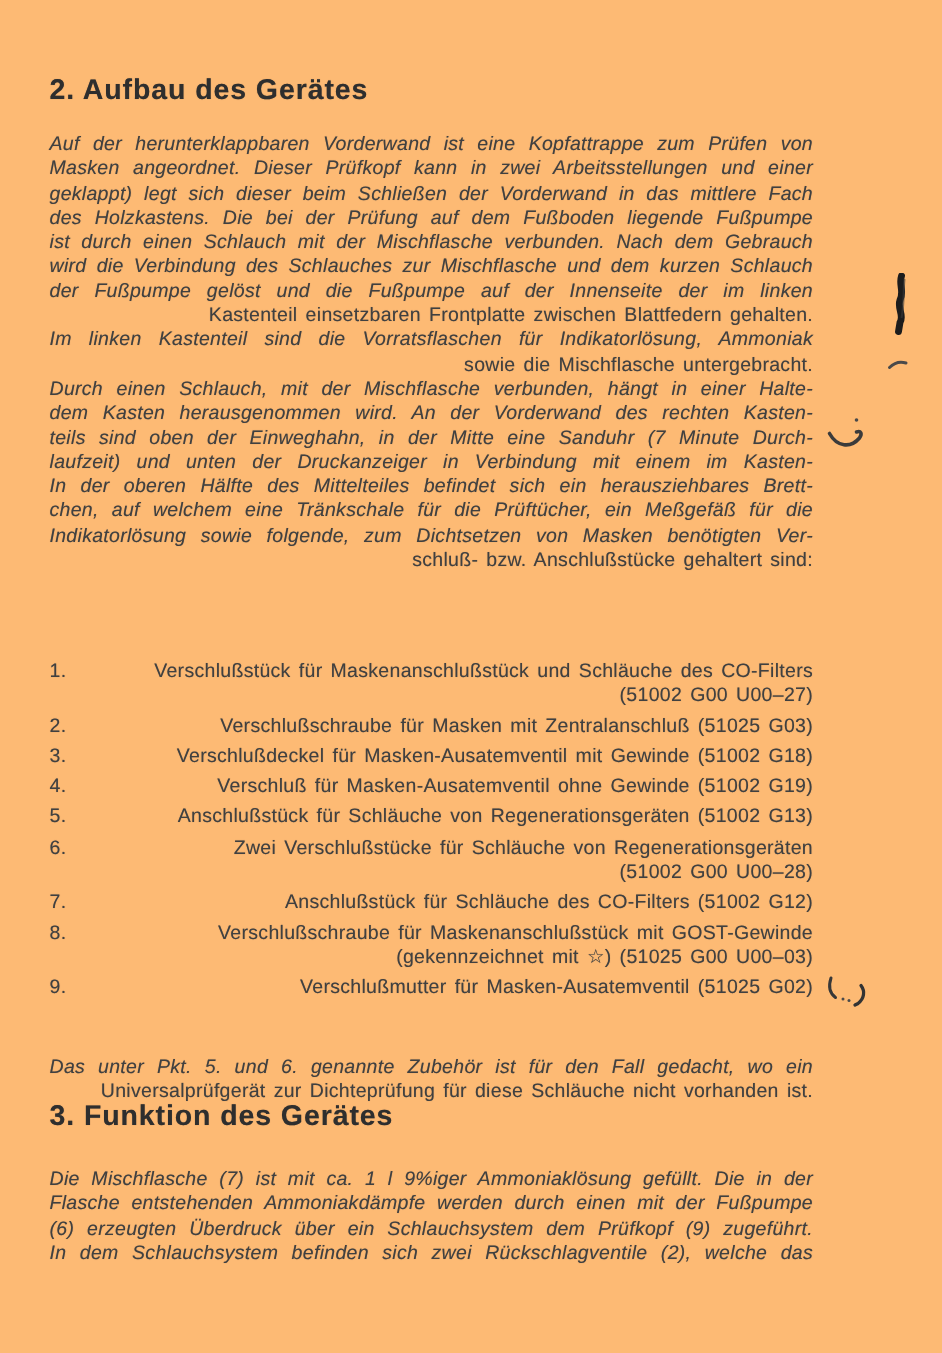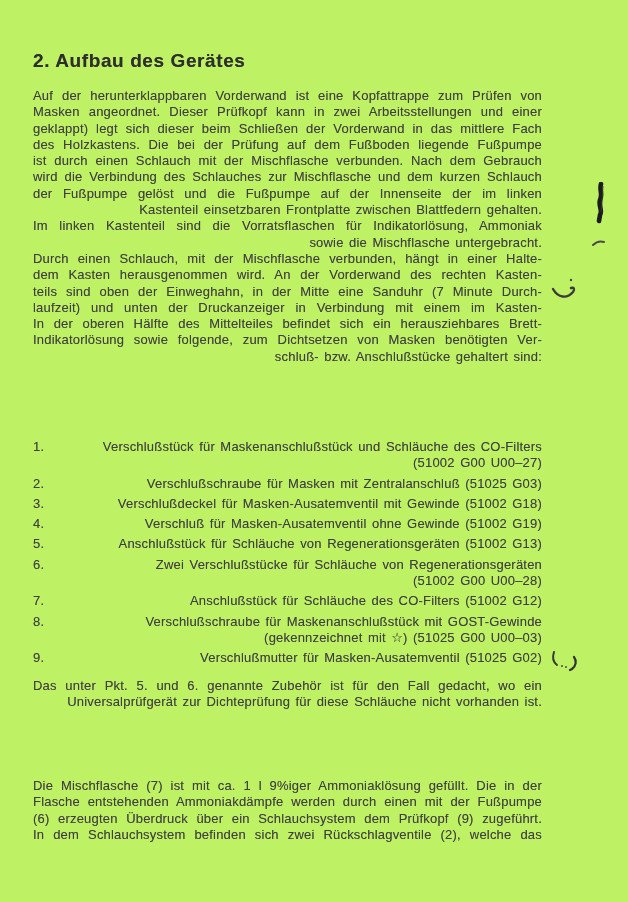--- a/index.html
+++ b/index.html
@@ -1,38 +1,38 @@
 <!DOCTYPE html>
 <html><head>
 <meta charset="utf-8">
 <style>
   html,body{margin:0;padding:0;}
   body{
     width:628px;height:902px;overflow:hidden;
     background:#fcfbf8;
     font-family:"Liberation Sans", sans-serif;
   }
-  .page{position:relative;width:628px;height:902px;background:#bef264;}
+  .page{position:relative;width:628px;height:902px;background:#fdba74;}
   .heading{
     position:absolute;left:33px;margin:0;
     font-size:19px;font-weight:700;letter-spacing:0.6px;
     color:#2e2e2e;text-shadow:0 0 0.5px rgba(46,46,46,0.55);
   }
   .h2a{top:50px;}
   .h3a{top:734px;}
   .textblock{
     position:absolute;left:33px;width:509px;
     font-size:13px;line-height:16.3px;letter-spacing:0.2px;word-spacing:1.6px;
     color:#404040;text-shadow:0 0 0.6px rgba(64,64,64,0.45);
   }
   .para{margin:0;}
   .line{white-space:nowrap;text-align:right;}
-  .jl{ text-align:justify; text-align-last:justify; white-space:normal; }
+  .jl{ text-align:justify; text-align-last:justify; white-space:normal;font-style:italic; }
   .body2{top:88px;}
-  .pkt{top:678px;}
+  .pkt{top:703px;}
   .body3{top:778px;}
   .list{position:absolute;left:33px;width:509px;top:439px;
     font-size:13px;line-height:16.3px;letter-spacing:0.2px;word-spacing:1.6px;
     color:#404040;text-shadow:0 0 0.6px rgba(64,64,64,0.45);}
   .li{position:relative;padding-left:19px;margin:0 0 4px 0;}
   .li:last-child{margin-bottom:0;}
   .num{position:absolute;left:0;top:0;}
   .mark{position:absolute;pointer-events:none;}
   .mark svg{display:block;}
 </style>
@@ -59,20 +59,21 @@
       <div class="line">sowie die Mischflasche untergebracht.</div>
     </div>
     <div class="para">
       <div class="line jl">Durch einen Schlauch, mit der Mischflasche verbunden, hängt in einer Halte-</div>
       <div class="line jl">dem Kasten herausgenommen wird. An der Vorderwand des rechten Kasten-</div>
       <div class="line jl">teils sind oben der Einweghahn, in der Mitte eine Sanduhr (7 Minute Durch-</div>
       <div class="line jl">laufzeit) und unten der Druckanzeiger in Verbindung mit einem im Kasten-</div>
     </div>
     <div class="para">
       <div class="line jl">In der oberen Hälfte des Mittelteiles befindet sich ein herausziehbares Brett-</div>
+      <div class="line jl">chen, auf welchem eine Tränkschale für die Prüftücher, ein Meßgefäß für die</div>
       <div class="line jl">Indikatorlösung sowie folgende, zum Dichtsetzen von Masken benötigten Ver-</div>
       <div class="line">schluß- bzw. Anschlußstücke gehaltert sind:</div>
     </div>
   </div>
 
   <div class="list">
     <div class="li">
       <span class="num">1.</span>
       <div class="line">Verschlußstück für Maskenanschlußstück und Schläuche des CO-Filters</div>
       <div class="line">(51002 G00 U00–27)</div>
@@ -111,20 +112,21 @@
       <span class="num">9.</span>
       <div class="line">Verschlußmutter für Masken-Ausatemventil (51025 G02)</div>
     </div>
   </div>
 
   <div class="textblock pkt">
     <div class="line jl">Das unter Pkt. 5. und 6. genannte Zubehör ist für den Fall gedacht, wo ein</div>
     <div class="line">Universalprüfgerät zur Dichteprüfung für diese Schläuche nicht vorhanden ist.</div>
   </div>
 
+  <h2 class="heading h3a">3. Funktion des Gerätes</h2>
 
   <div class="textblock body3">
     <div class="line jl">Die Mischflasche (7) ist mit ca. 1 l 9%iger Ammoniaklösung gefüllt. Die in der</div>
     <div class="line jl">Flasche entstehenden Ammoniakdämpfe werden durch einen mit der Fußpumpe</div>
     <div class="line jl">(6) erzeugten Überdruck über ein Schlauchsystem dem Prüfkopf (9) zugeführt.</div>
     <div class="line jl">In dem Schlauchsystem befinden sich zwei Rückschlagventile (2), welche das</div>
   </div>
 
   <div class="mark" style="left:594px;top:182px;">
     <svg width="14" height="42" viewBox="0 0 14 42">

